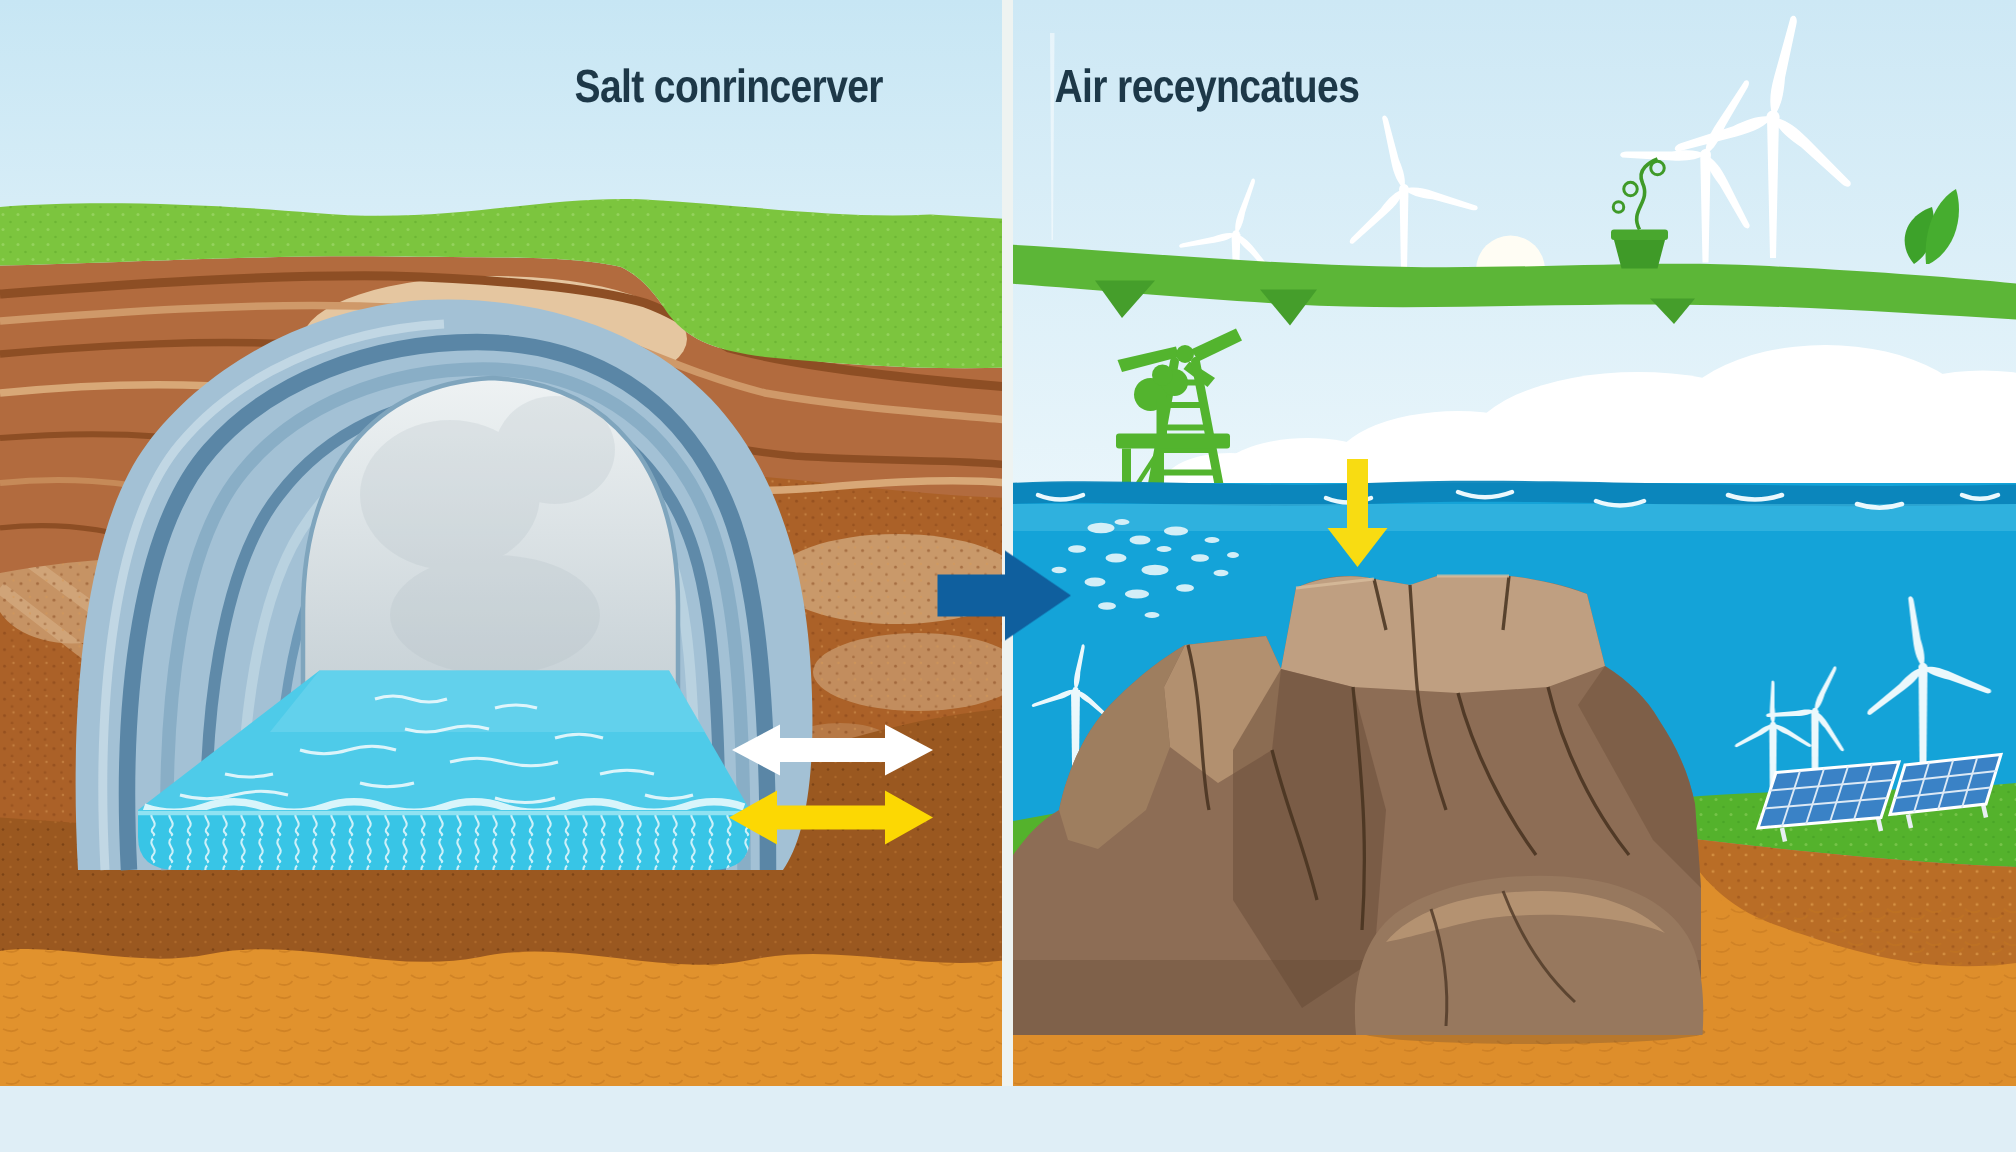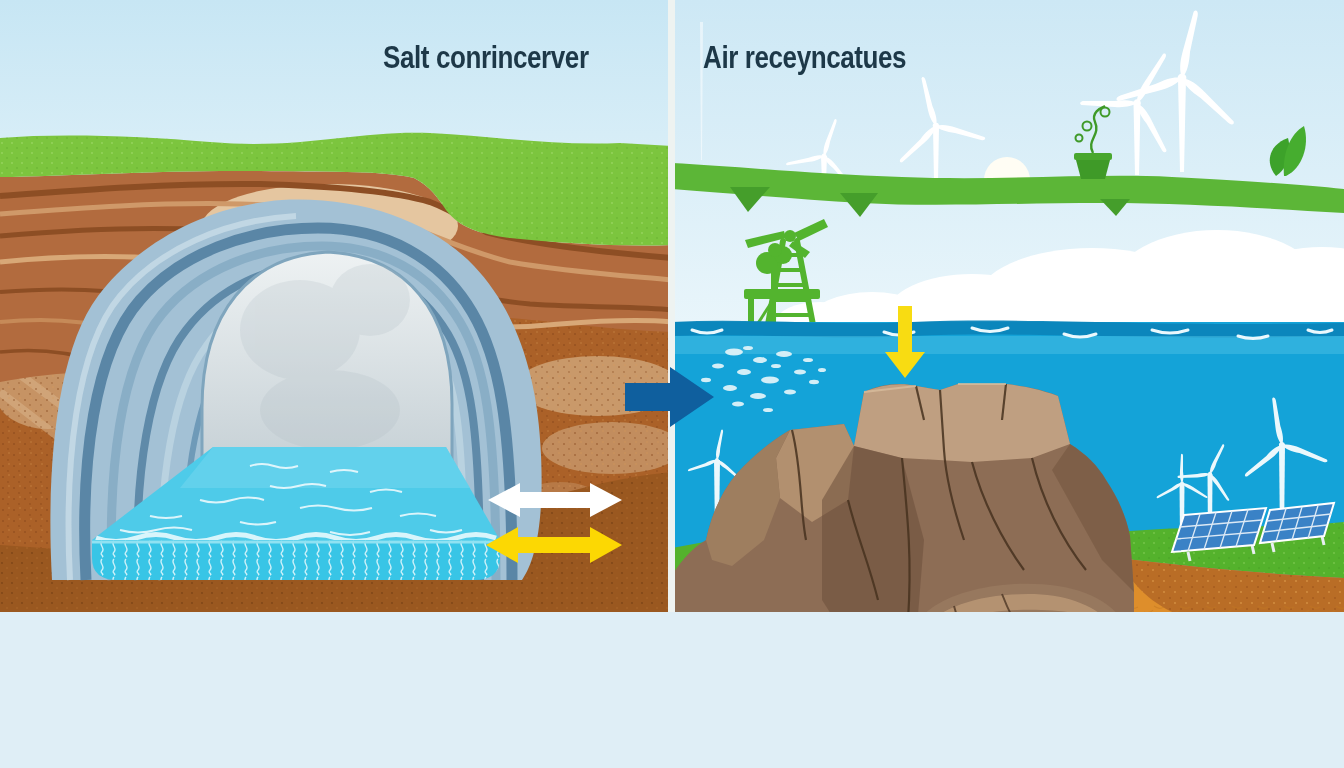--- a/index.html
+++ b/index.html
@@ -1,16 +1,16 @@
 <!DOCTYPE html>
 <html><head>
 <meta charset="utf-8">
 <style>
   html,body{margin:0;padding:0;background:#dfeef6;}
-  .canvas{position:relative;width:1344px;height:612px;overflow:hidden;font-family:"Liberation Sans",sans-serif;}
+  .canvas{position:relative;width:1344px;height:724px;overflow:hidden;font-family:"Liberation Sans",sans-serif;}
   .panel{position:absolute;top:0;height:768px;width:672px;}
   .panel.left{left:0;} .panel.right{left:672px;}
   .divider{position:absolute;top:0;left:668px;width:7px;height:768px;background:#eef3f1;}
   .title{position:absolute;top:40px;font-weight:bold;font-size:31px;color:#1d3848;letter-spacing:-0.5px;
          transform:scaleX(0.84);transform-origin:left top;white-space:nowrap;}
   .title.lt{left:383px;} .title.rt{left:703px;}
   .connector{position:absolute;left:600px;top:355px;}
 </style>
 </head>
 <body>

